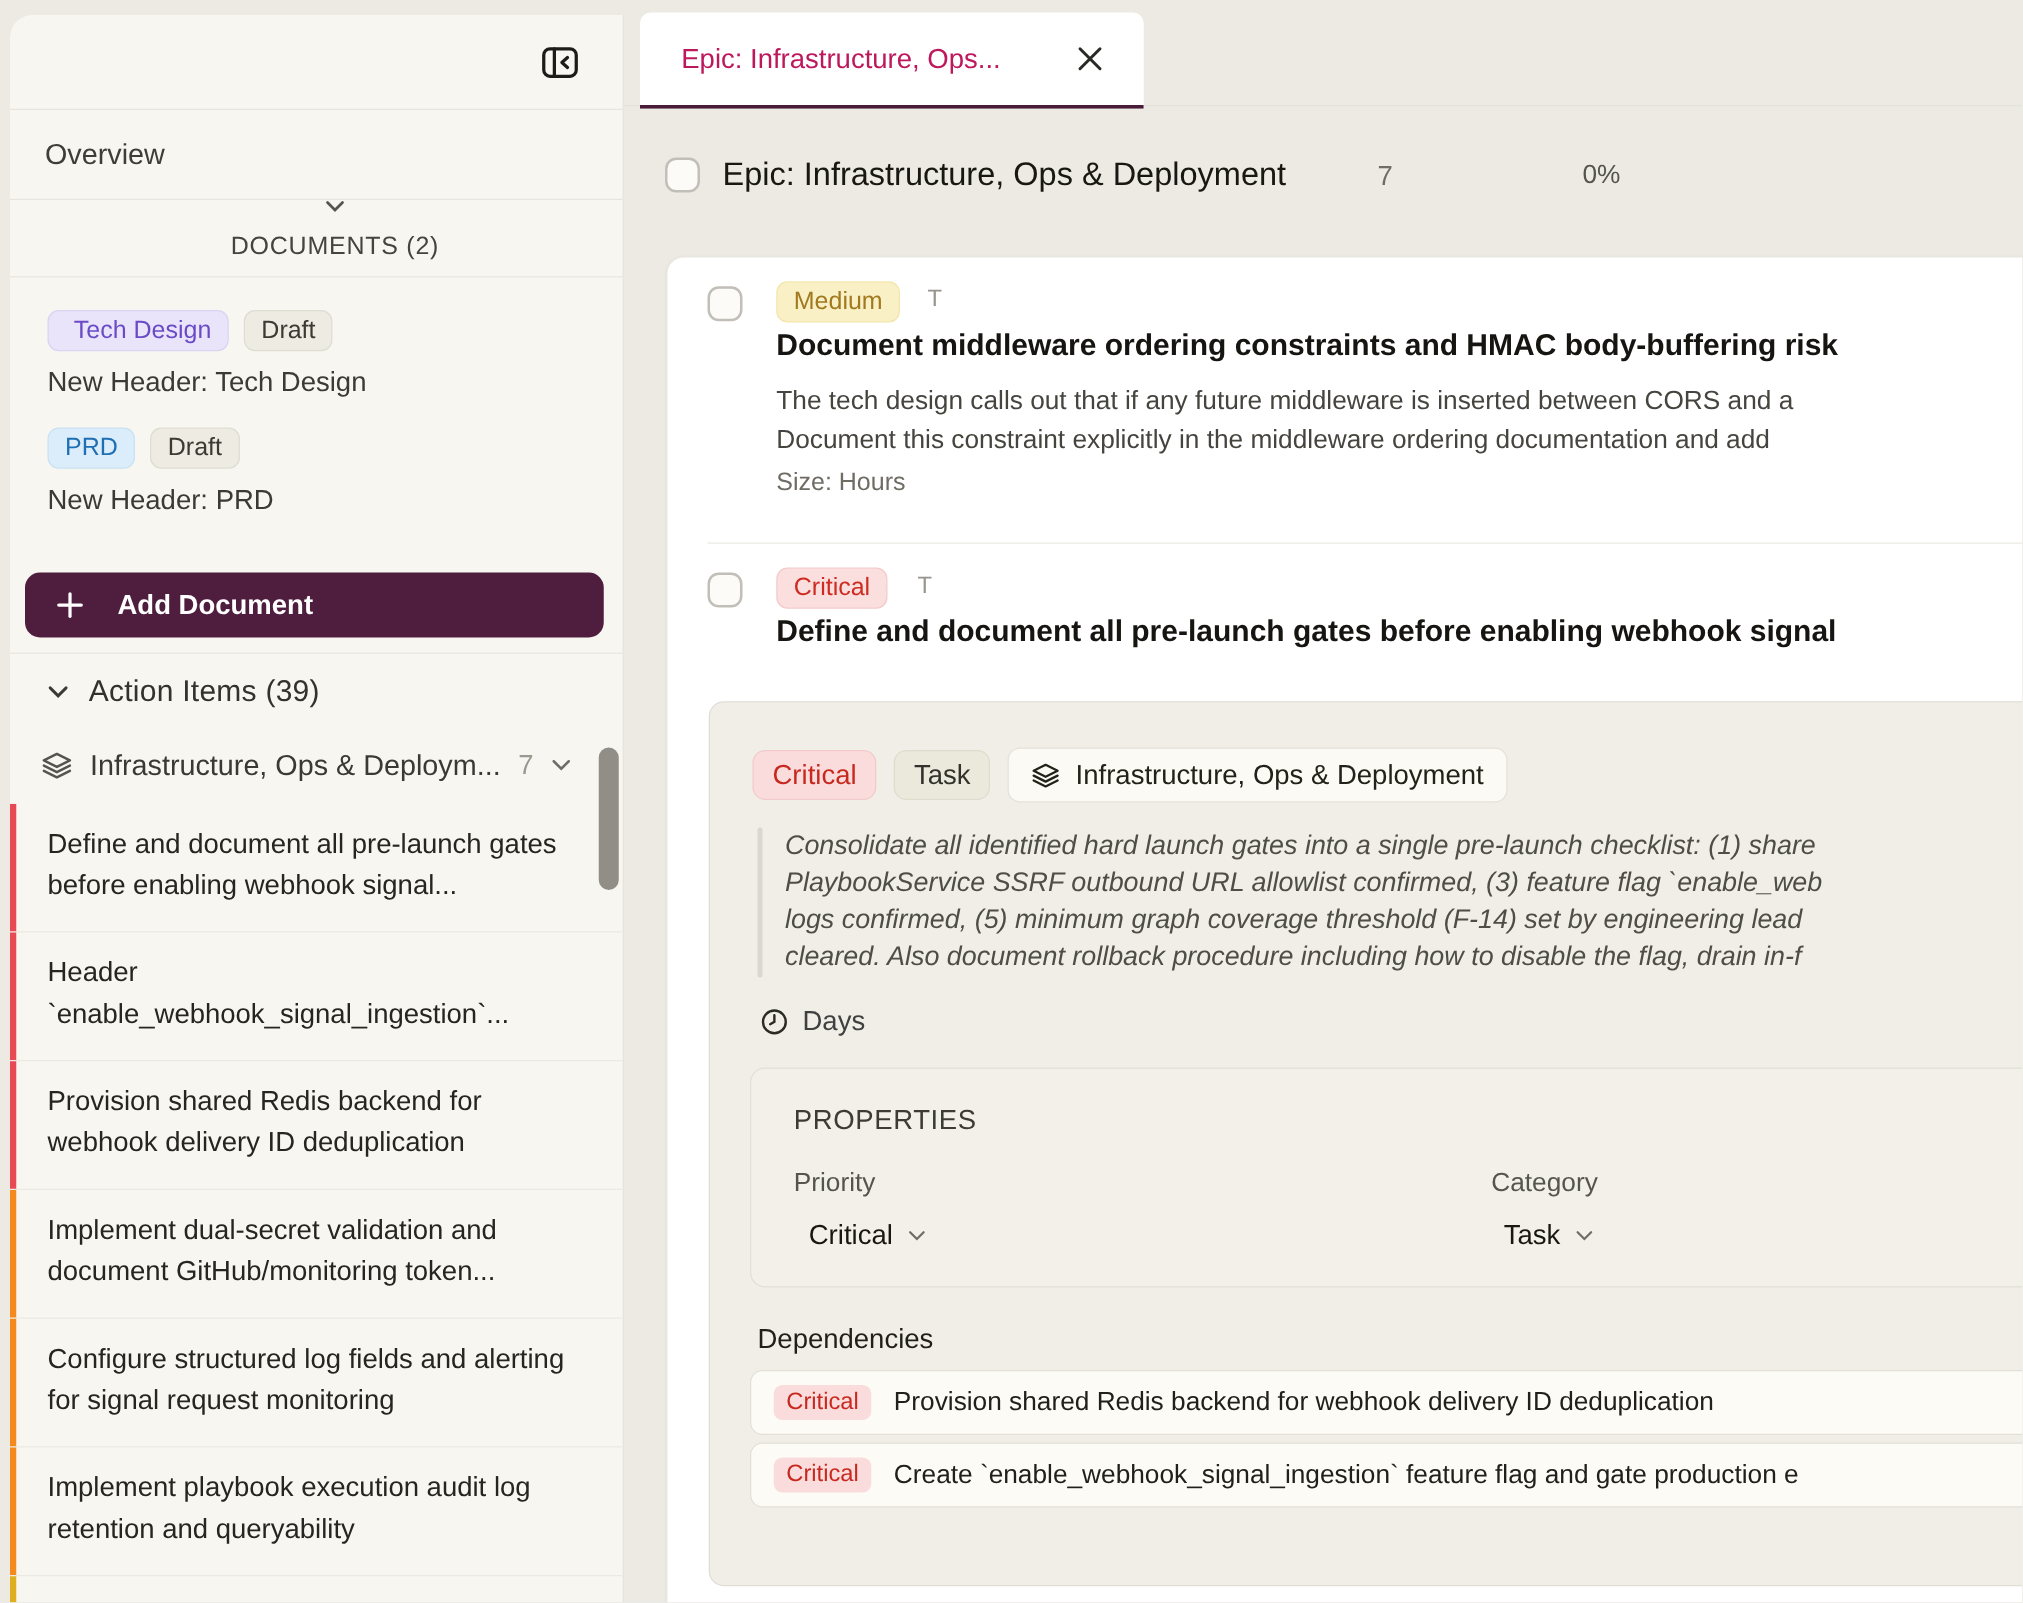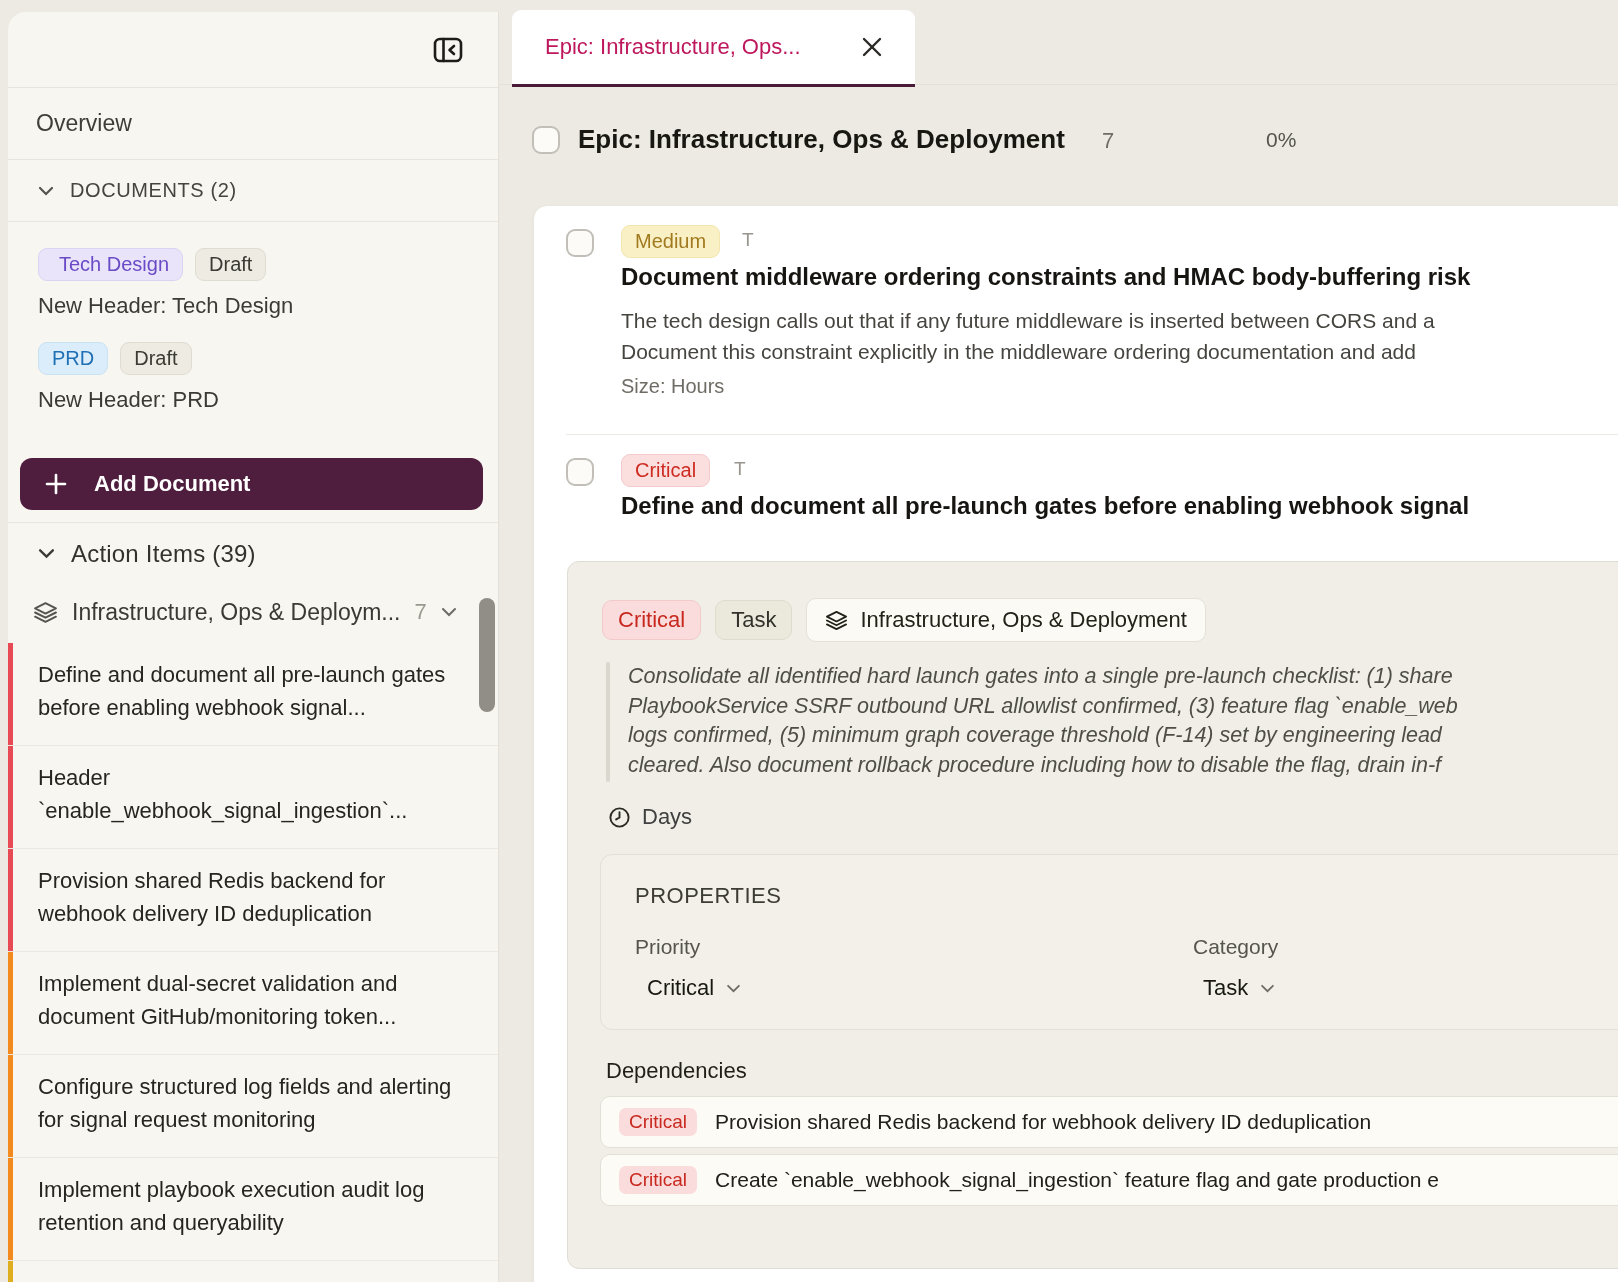--- a/index.html
+++ b/index.html
@@ -11,21 +11,21 @@
   .sidebar { position:absolute; left:8px; top:12px; width:491px; bottom:0;
              background:#F8F6F0; border-right:1px solid #E2E0D8; border-top-left-radius:18px; }
   .sb-topbar { position:absolute; left:0; top:0; right:0; height:76px; border-bottom:1px solid #E7E5DD; }
   .collapse-btn { position:absolute; right:32px; top:20px; width:36px; height:36px; display:flex;
                   align-items:center; justify-content:center; cursor:pointer; border-radius:8px; }
   .sb-overview { position:absolute; left:0; top:76px; right:0; height:72px; border-bottom:1px solid #E7E5DD;
                  display:flex; align-items:center; padding-left:28px;
                  font-size:23px; color:#3E3D38; cursor:pointer; }
   .sb-sechdr { position:absolute; left:0; right:0; height:62px; border-bottom:1px solid #E7E5DD;
                display:flex; align-items:center; padding-left:30px; gap:16px; cursor:pointer; }
-  .sb-sechdr.docs { top:148px; }
+  .sb-sechdr.docs { top:148px;flex-direction:column; }
   .sb-sechdr .hdr-label { font-size:20px; letter-spacing:0.6px; color:#45443E; }
   .sb-sechdr.action { top:510px; border-bottom:none; }
   .sb-sechdr.action .hdr-label { font-size:24px; letter-spacing:0.2px; color:#33322C; }
 
   .doc-item { position:absolute; left:30px; right:20px; cursor:pointer; }
   .doc-item .badges { display:flex; gap:12px; }
   .doc-title { margin-top:12px; font-size:22px; color:#3B3A34; }
 
   .badge { display:inline-flex; align-items:center; border-radius:9px; padding:4px 13px; font-size:20px; white-space:nowrap; }
   .b-tech { background:#E9E4FA; color:#6A4BC6; border:1px solid #DCD3F3;padding-left:20px; }
@@ -60,21 +60,21 @@
   .tab-title { font-size:22px; color:#be185d; white-space:nowrap; overflow:hidden; flex:1; }
   .tab-close { margin-left:14px; display:flex; align-items:center; justify-content:center;
                width:34px; height:34px; cursor:pointer; }
 
   
   .main-bg { position:absolute; left:499px; top:0; right:0; bottom:0; background:#F5F3ED; z-index:-1; }
 
   .checkbox { display:inline-block; width:28px; height:28px; border:2px solid #C1BFB7; border-radius:9px;
               background:#FCFBF8; cursor:pointer; }
   .epic-check { position:absolute; left:532px; top:126px; }
-  .epic-title { position:absolute; left:578px; top:124px; font-size:26px; font-weight:700; color:#181712; white-space:nowrap; }
+  .epic-title { position:absolute; left:578px; top:124px; font-size:26px; font-weight:400; color:#181712; white-space:nowrap; }
   .epic-count { position:absolute; left:1102px; top:128px; font-size:22px; color:#6F6D66; }
   .epic-pct   { position:absolute; left:1266px; top:128px; font-size:21px; color:#55544E; }
 
   .card { position:absolute; left:533px; top:205px; width:1150px; height:1130px; background:#FFFFFF;
           border:1px solid #E9E7DF; border-radius:14px; box-shadow:0 1px 3px rgba(40,38,30,0.05); }
   .t-check1 { position:absolute; left:32px; top:23px; }
   .t-badge1 { position:absolute; left:87px; top:19px; }
   .t-type1  { position:absolute; left:208px; top:23px; }
   .t-title1 { position:absolute; left:87px; top:57px; }
   .t-desc   { position:absolute; left:87px; top:99px; font-size:21px; line-height:31px; color:#45443E; white-space:nowrap; }

